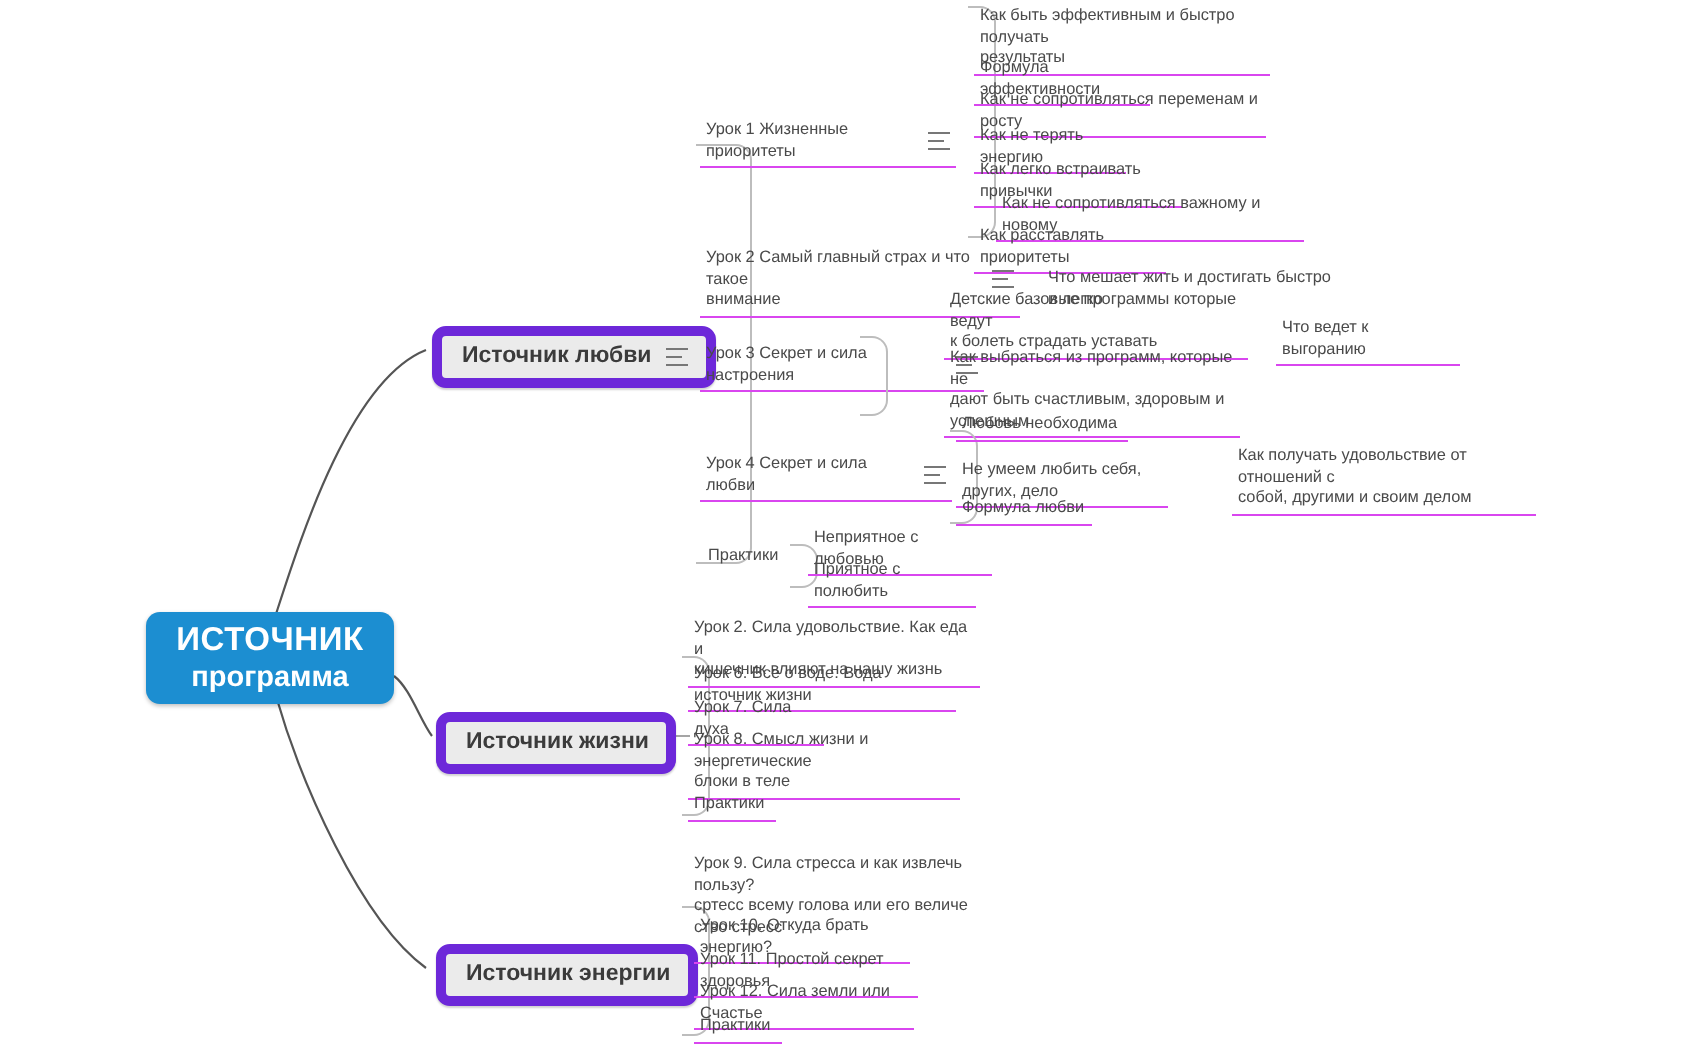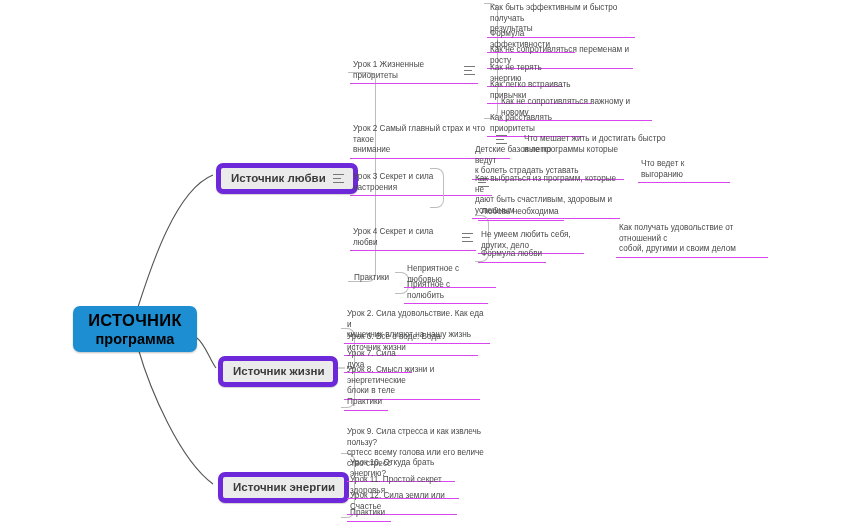--- a/index.html
+++ b/index.html
@@ -12,21 +12,21 @@
     position: relative;
   }
   #map { position:absolute; left:0; top:0; width:843px; height:522px; }
   svg.links { position:absolute; left:0; top:0; width:843px; height:522px; pointer-events:none; }
 
   
   .root {
     position:absolute;
     background:#1c8ed1;
     border-radius:7px;
-    color:#000000;
+    color:#ffffff;
     font-weight:bold;
     text-align:center;
     display:flex; flex-direction:column; align-items:center; justify-content:center;
     box-shadow: 0 1px 2px rgba(0,0,0,.25);
   }
   .root .l1 { font-size:16.5px; letter-spacing:.3px; line-height:19px;}
   .root .l2 { font-size:14.5px; line-height:18px;}
 
   
   .branch {

